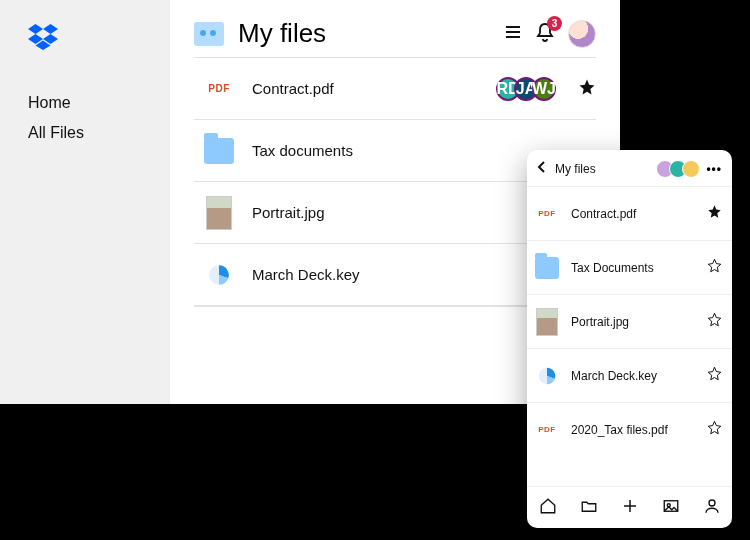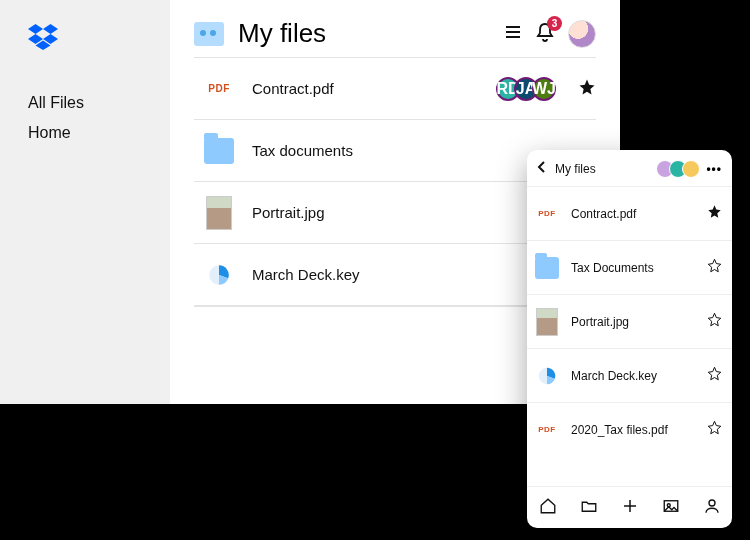--- a/index.html
+++ b/index.html
@@ -156,22 +156,22 @@
       <svg width="30" height="26" viewBox="0 0 30 26">
           <g fill="#0061ff">
             <polygon points="7.5,0 15,5 7.5,10 0,5"></polygon>
             <polygon points="22.5,0 30,5 22.5,10 15,5"></polygon>
             <polygon points="7.5,10 15,15 7.5,20 0,15"></polygon>
             <polygon points="22.5,10 30,15 22.5,20 15,15"></polygon>
             <polygon points="15,16.5 22.5,21.5 15,26 7.5,21.5"></polygon>
           </g>
         </svg>
     </div>
+    <div class="nav-item">Home</div>
     <div class="nav-item">All Files</div>
-    <div class="nav-item">Home</div>
   </div>
 
   <div class="main">
     <div class="header">
       <div class="folder-chip"></div>
       <div class="title">My files</div>
       <div class="header-icons">
         <div class="icon-btn">
           <svg width="18" height="18" viewBox="0 0 18 18" fill="none" stroke="#111" stroke-width="2">
               <line x1="2" y1="4" x2="16" y2="4"></line>

